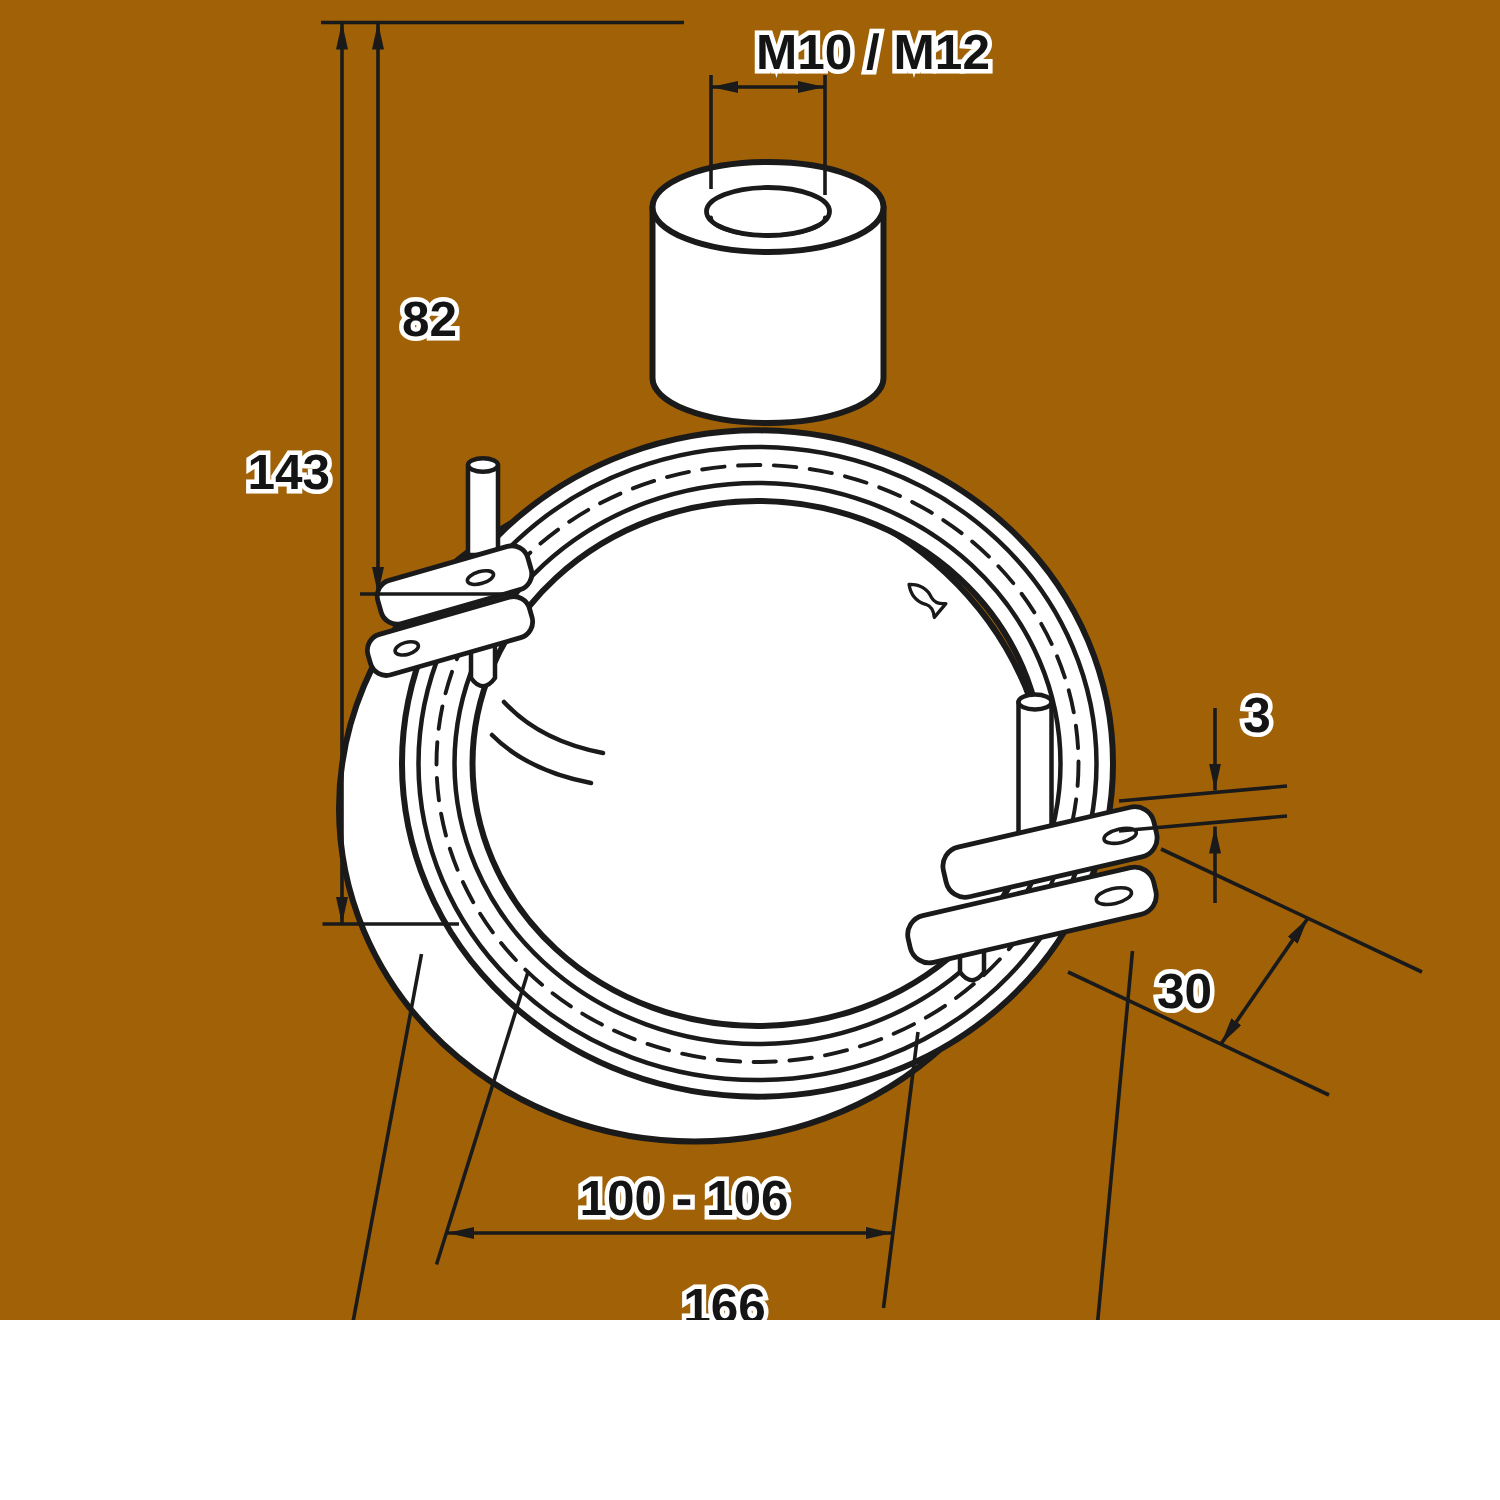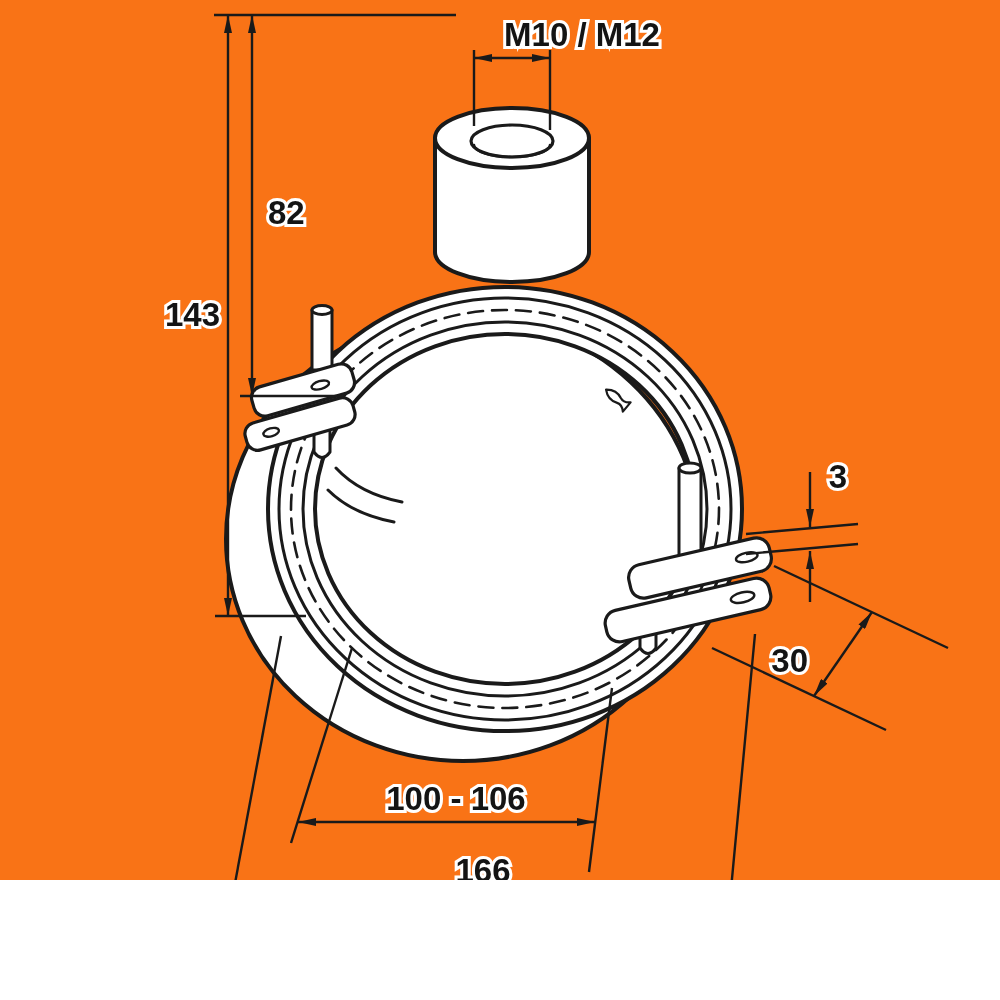--- a/index.html
+++ b/index.html
@@ -1,16 +1,16 @@
 <!DOCTYPE html>
 <html><head>
 <meta charset="utf-8">
 <style>
   html,body{margin:0;padding:0;background:#ffffff;}
-  .canvas{position:relative;width:1000px;height:880px;background:#f97316;overflow:hidden;
+  .canvas{position:relative;width:1000px;height:880px;background:#a16207;overflow:hidden;
           font-family:"Liberation Sans", sans-serif;}
   svg{display:block;}
   svg text{
     font-family:"Liberation Sans", sans-serif;
     font-weight:700;
     font-size:33px;
     fill:#141414;
     stroke:#ffffff;
     stroke-width:6px;
     paint-order:stroke;

